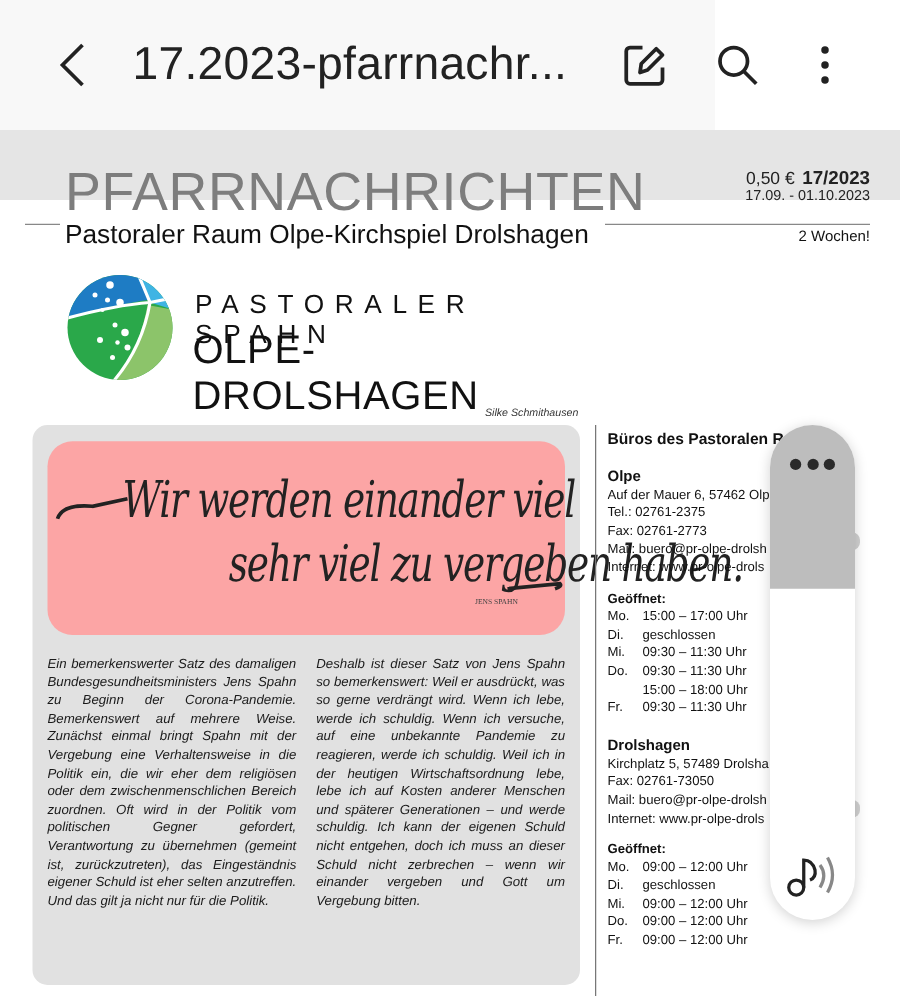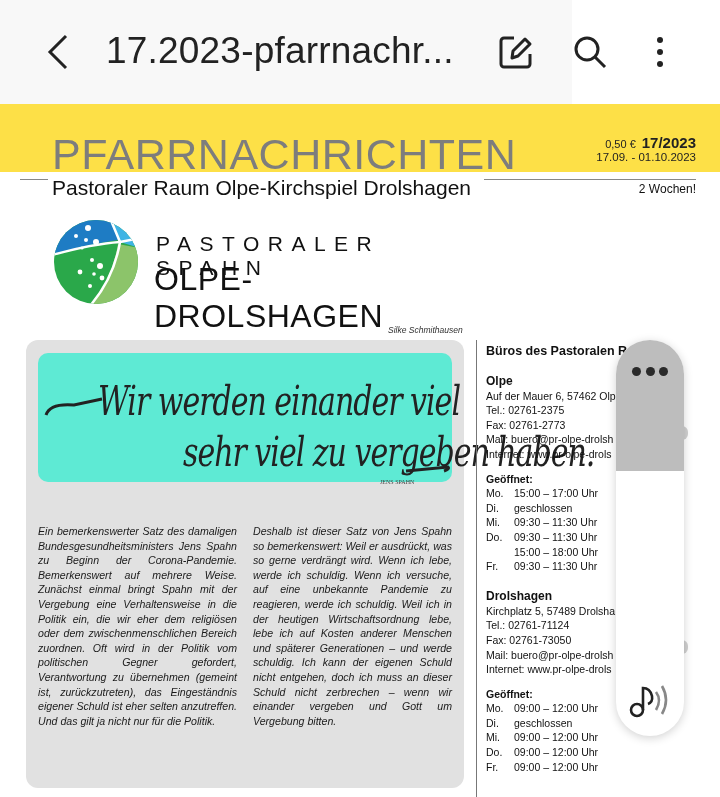--- a/index.html
+++ b/index.html
@@ -11,42 +11,42 @@
   .appbar .back { position: absolute; left: 44px; top: 32px; width: 30px; height: 40px; cursor: pointer; }
   .appbar .title { position: absolute; left: 106px; top: 30px; font-size: 37px; font-weight: 500; color: #222; letter-spacing: 0.2px; white-space: nowrap; }
   .appbar .icon-btn { position: absolute; top: 32px; width: 40px; height: 40px; cursor: pointer; display: flex; align-items: center; justify-content: center; }
   .appbar .edit { left: 496px; }
   .appbar .search { left: 570px; }
   .appbar .more { left: 640px; }
 
   
   .doc { position: absolute; left: 0; top: 104px; width: 720px; height: 693px; background: #ffffff; overflow: hidden; }
 
-  .band { position: absolute; left: 0; top: 0; width: 720px; height: 68px; background: #fde047; }
+  .band { position: absolute; left: 0; top: 0; width: 720px; height: 56px; background: #e5e5e5; }
   .band .big { position: absolute; left: 52px; top: 26px; font-size: 43px; color: #7d7d7d; letter-spacing: 0.5px; line-height: 48px; white-space: nowrap; }
   .band .meta { position: absolute; right: 24px; top: 32px; text-align: right; font-size: 11.5px; color: #222; line-height: 13px; }
-  .band .meta .price { font-size: 11px; padding-left: 39px; }
+  .band .meta .price { font-size: 14px; padding-left: 39px; }
   .band .meta .issue { font-weight: bold; font-size: 15px; margin-left: 6px; }
 
   .rule-l { position: absolute; left: 20px; top: 75px; width: 28px; height: 1px; background: #888; }
   .rule-r { position: absolute; left: 484px; top: 75px; width: 212px; height: 1px; background: #888; }
   .subtitle { position: absolute; left: 52px; top: 72px; font-size: 21px; color: #111; white-space: nowrap; }
   .weeks { position: absolute; right: 24px; top: 78px; font-size: 12px; color: #111; }
 
   
   .logo { position: absolute; left: 52px; top: 114px; width: 420px; height: 90px; }
   .logo svg { position: absolute; left: 0; top: 0; }
   .logo .l1 { position: absolute; left: 104px; top: 14px; font-size: 21px; letter-spacing: 8.5px; color: #111; }
   .logo .l2 { position: absolute; left: 102px; top: 43px; font-size: 32px; letter-spacing: 0.5px; color: #111; font-weight: 500; }
 
   .credit { position: absolute; left: 388px; top: 221px; font-size: 8.5px; font-style: italic; color: #333; }
 
   
   .article { position: absolute; left: 26px; top: 236px; width: 438px; height: 448px; background: #e1e1e1; border-radius: 12px; }
-  .quote-card { position: absolute; left: 12px; top: 13px; width: 414px; height: 129px; background: #5eead4; border-radius: 10px; }
+  .quote-card { position: absolute; left: 12px; top: 13px; width: 414px; height: 155px; background: #fca5a5; border-radius: 20px; }
   .quote-card .line1 { position: absolute; left: 60px; top: 24px; font-family: "DejaVu Serif", serif; font-style: italic; font-size: 30px; color: #222; letter-spacing: -1px; transform: scaleY(1.35); transform-origin: left top; white-space: nowrap; }
   .quote-card .line2 { position: absolute; left: 145px; top: 75px; font-family: "DejaVu Serif", serif; font-style: italic; font-size: 30px; color: #222; letter-spacing: -1px; transform: scaleY(1.35); transform-origin: left top; white-space: nowrap; }
   .quote-card .author { position: absolute; left: 342px; top: 126px; font-family: "Liberation Serif", serif; font-size: 6px; color: #444; }
   .quote-card .swash1 { position: absolute; left: 6px; top: 40px; }
   .quote-card .swash2 { position: absolute; left: 366px; top: 102px; }
 
   .col { position: absolute; top: 184px; width: 199px; font-size: 10.6px; line-height: 14.6px; font-style: italic; color: #1a1a1a; text-align: justify; }
   .col.c1 { left: 12px; }
   .col.c2 { left: 227px; }
 
@@ -195,21 +195,20 @@
         <span>15:00 – 18:00 Uhr</span>
       </div>
     <div class="row">
         <span class="d">Fr.</span>
         <span>09:30 – 11:30 Uhr</span>
       </div>
 
     <div class="gap"></div>
     <div class="loc">Drolshagen</div>
     <div>Kirchplatz 5, 57489 Drolsha</div>
-    <div>Tel.:  02761-71124</div>
     <div>Fax:  02761-73050</div>
     <div>Mail:  buero@pr-olpe-drolsh</div>
     <div>Internet:  www.pr-olpe-drols</div>
     <div class="open">Geöffnet:</div>
     <div class="row">
         <span class="d">Mo.</span>
         <span>09:00 – 12:00 Uhr</span>
       </div>
     <div class="row">
         <span class="d">Di.</span>

